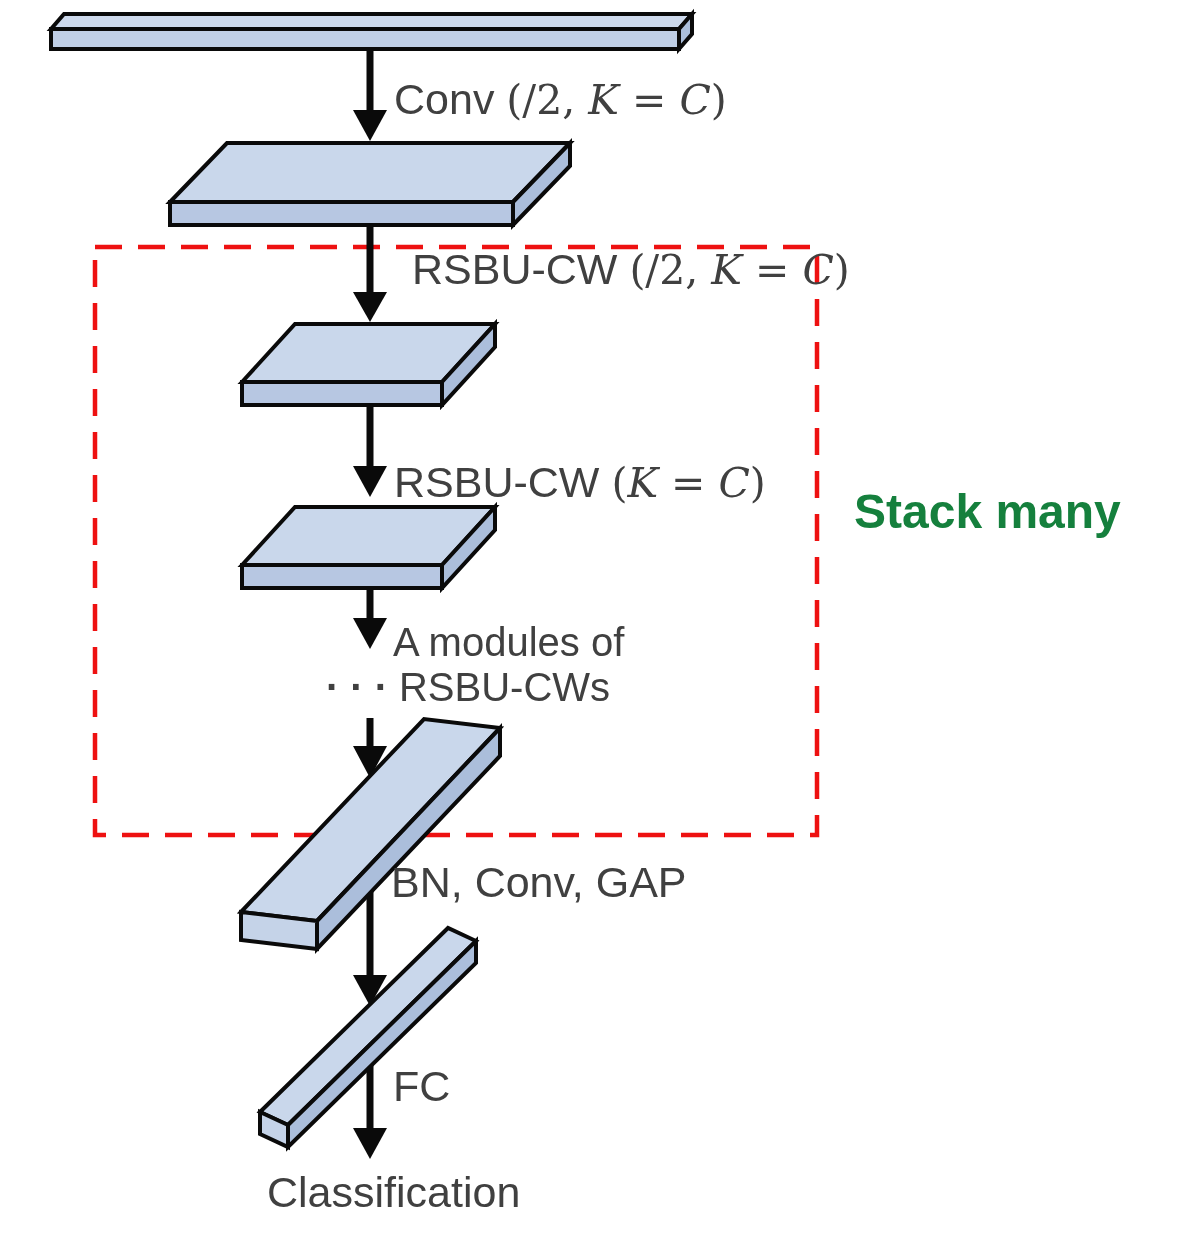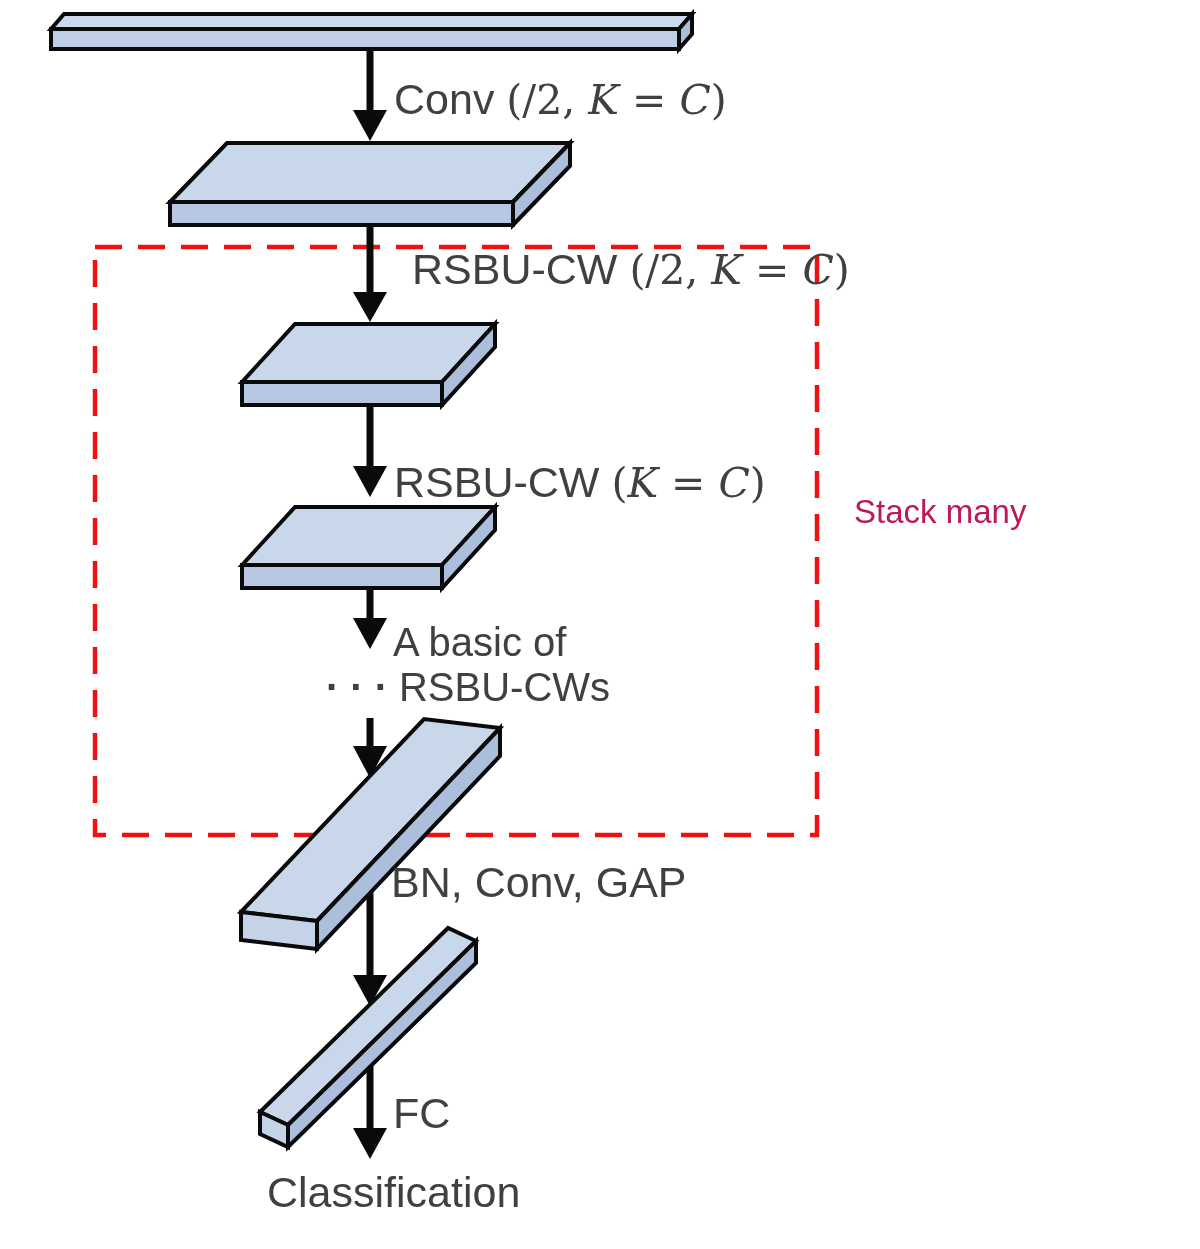--- a/index.html
+++ b/index.html
@@ -10,22 +10,22 @@
   #diagram-svg{position:absolute;left:0;top:0;}
   .lbl{
     position:absolute;color:#404040;font-size:43px;line-height:1;
     white-space:nowrap;letter-spacing:0px;
   }
   .lbl .m{font-family:"DejaVu Serif",serif;font-size:41px;}
   .lbl .mi{font-family:"DejaVu Serif",serif;font-style:italic;font-size:41px;}
   .small{font-size:40px;}
   .dots{letter-spacing:11px;font-weight:bold;}
   .stack-note{
-    position:absolute;left:854px;top:486px;color:#be185d;
-    font-size:33px;font-weight:normal;line-height:52px;white-space:nowrap;
+    position:absolute;left:854px;top:486px;color:#15803d;
+    font-size:48px;font-weight:bold;line-height:52px;white-space:nowrap;
   }
 </style>
 </head>
 <body>
 
 <svg id="diagram-svg" width="1200" height="1249" viewBox="0 0 1200 1249">
 
   <g stroke="#0a0a0a" stroke-width="4">
     <polygon points="51,29 64,14 692,14 679,29" fill="#CDD9EC"></polygon>
     <polygon points="679,29 692,14 692,34 679,49" fill="#ABBEDB"></polygon>
@@ -105,27 +105,27 @@
 </div>
 
 <div class="lbl" style="left:392px;top:248px;margin-left:20px;">
   <span>RSBU-CW </span><span class="m">(/2, </span><span class="mi">K</span><span class="m"> = </span><span class="mi">C</span><span class="m">)</span>
 </div>
 
 <div class="lbl" style="left:394px;top:441px;margin-top:20px;">
   <span>RSBU-CW </span><span class="m">(</span><span class="mi">K</span><span class="m"> = </span><span class="mi">C</span><span class="m">)</span>
 </div>
 
-<div class="lbl small" style="left:393px;top:622px;">A basic of</div>
+<div class="lbl small" style="left:393px;top:622px;">A modules of</div>
 
 <div class="lbl small" style="left:326px;top:667px;">
   <span class="dots">···</span><span>RSBU-CWs</span>
 </div>
 
 <div class="lbl" style="left:391px;top:861px;">BN, Conv, GAP</div>
 
-<div class="lbl" style="left:393px;top:1065px;margin-top:27px;">FC</div>
+<div class="lbl" style="left:393px;top:1065px;">FC</div>
 
 <div class="lbl" style="left:267px;top:1171px;">Classification</div>
 
 <div class="stack-note">
   <div>Stack many</div>
 </div>
 
 </body></html>

